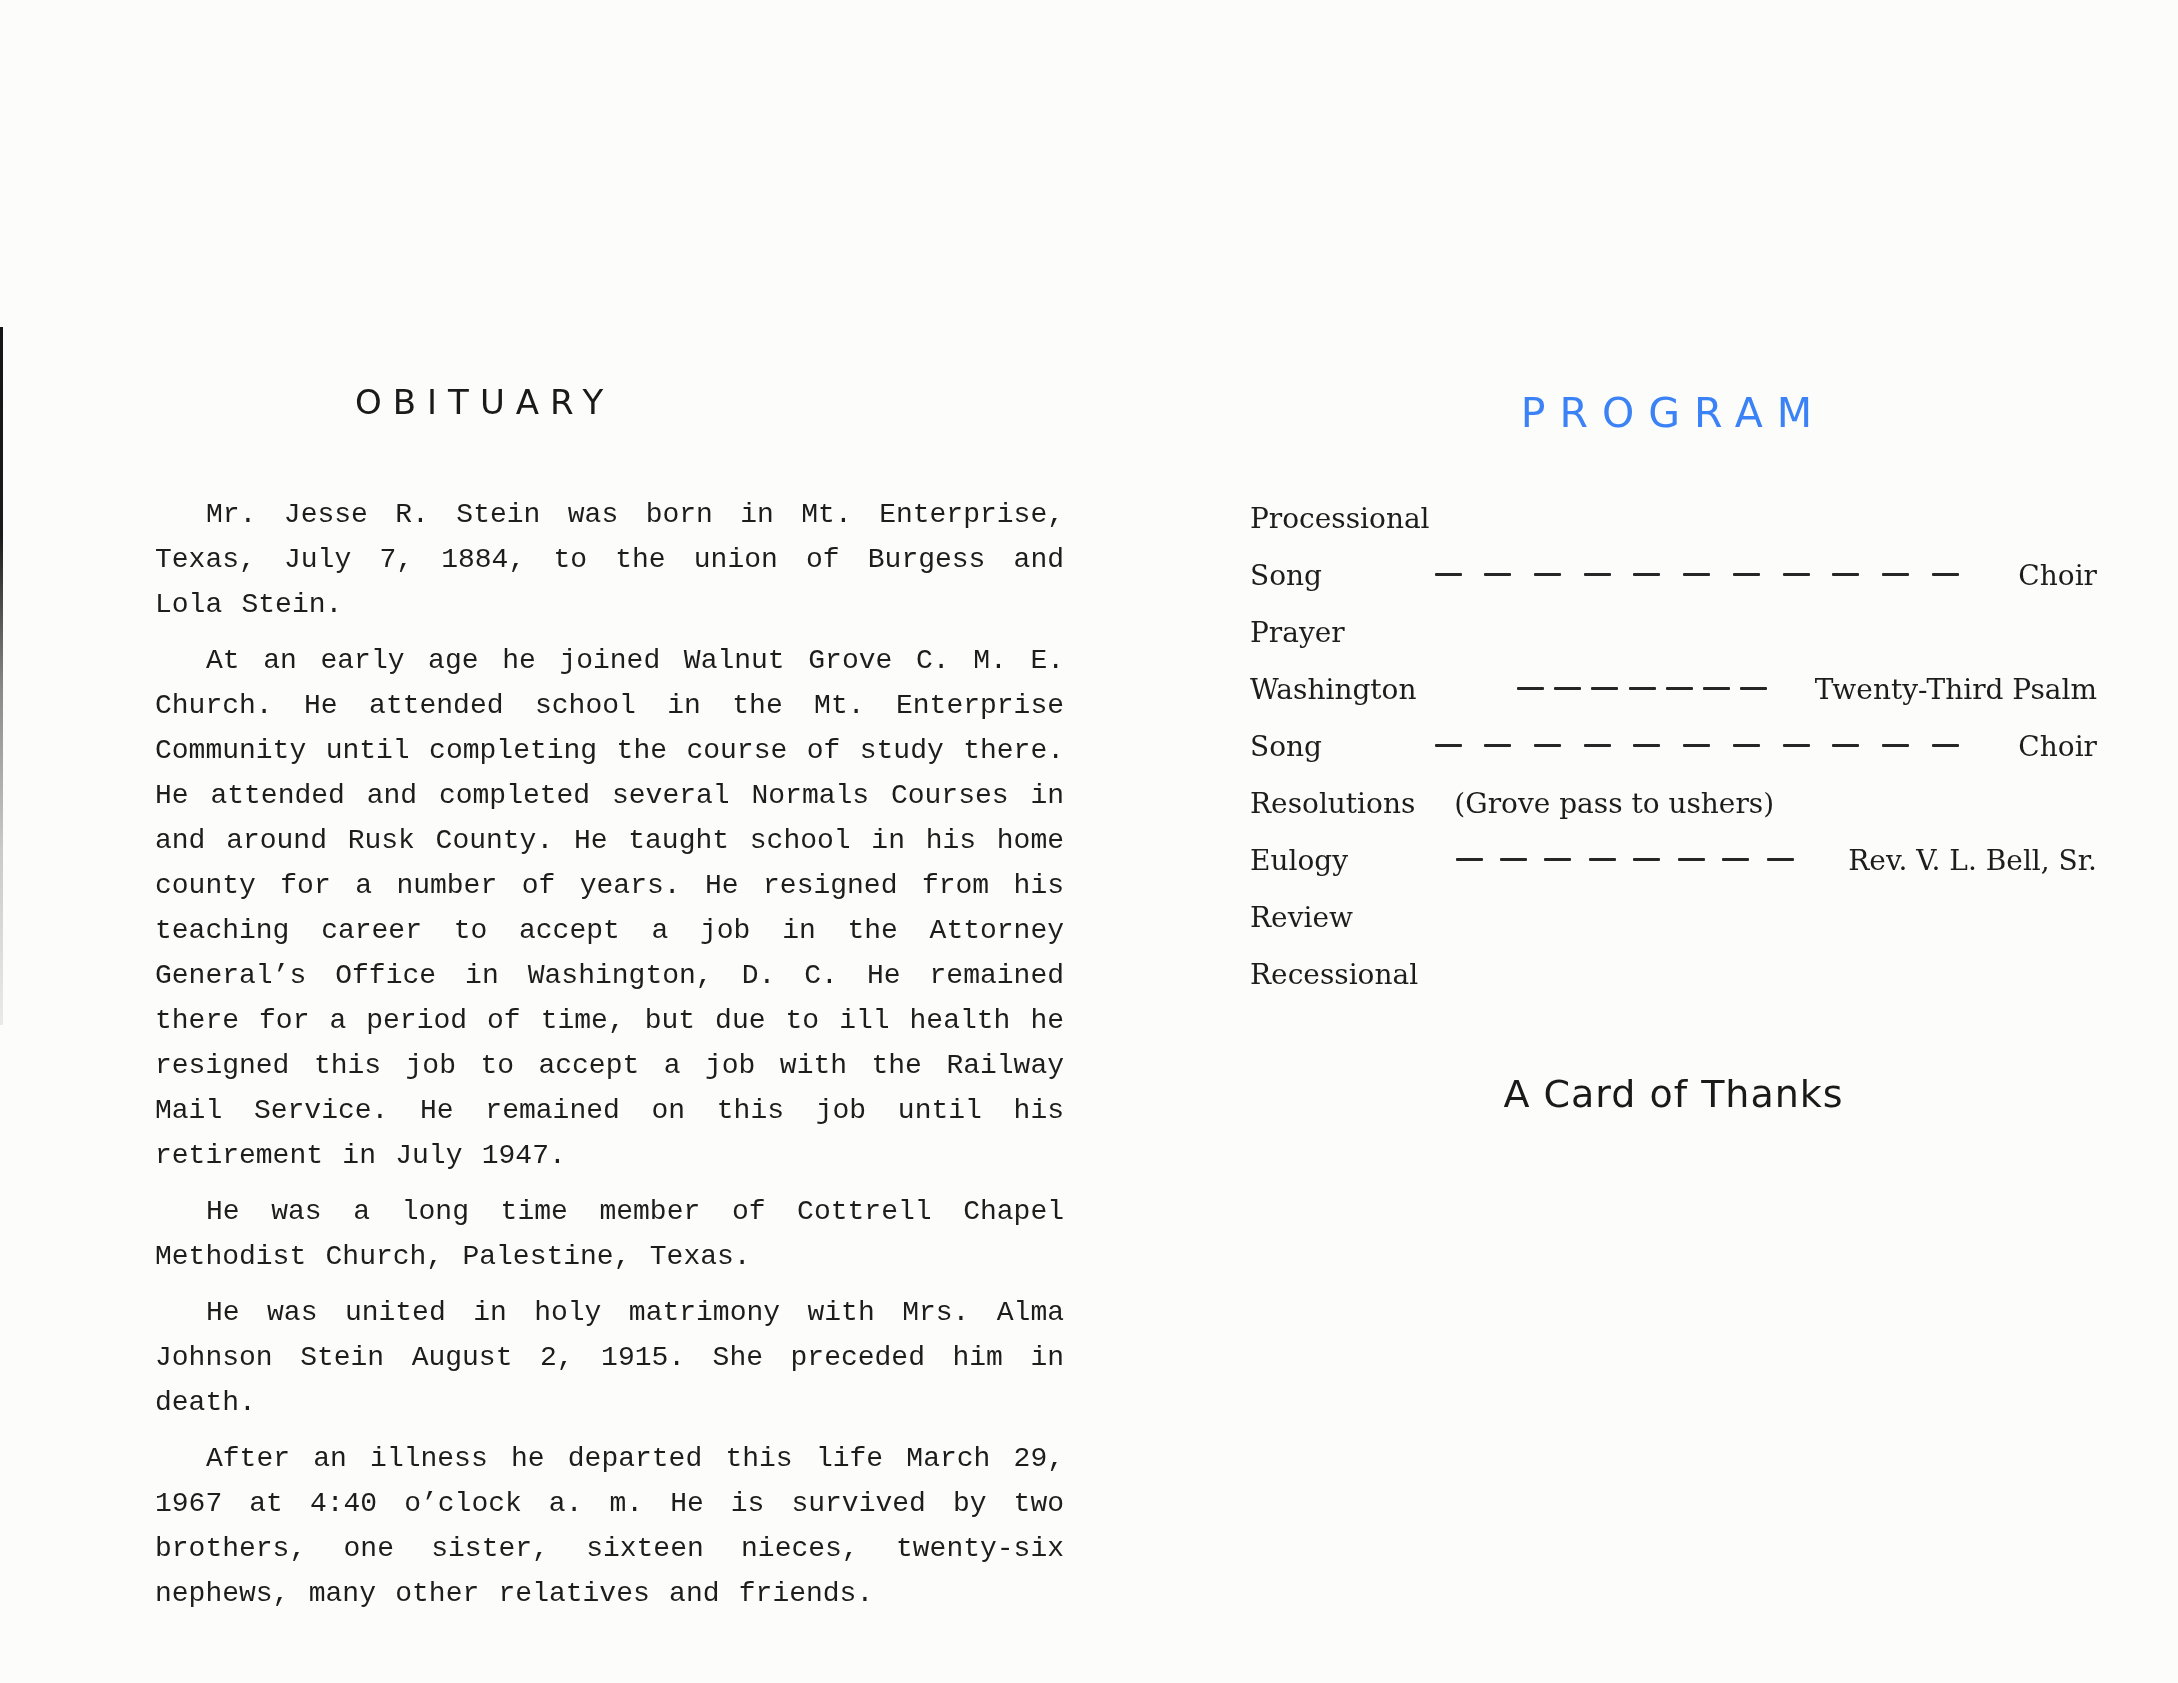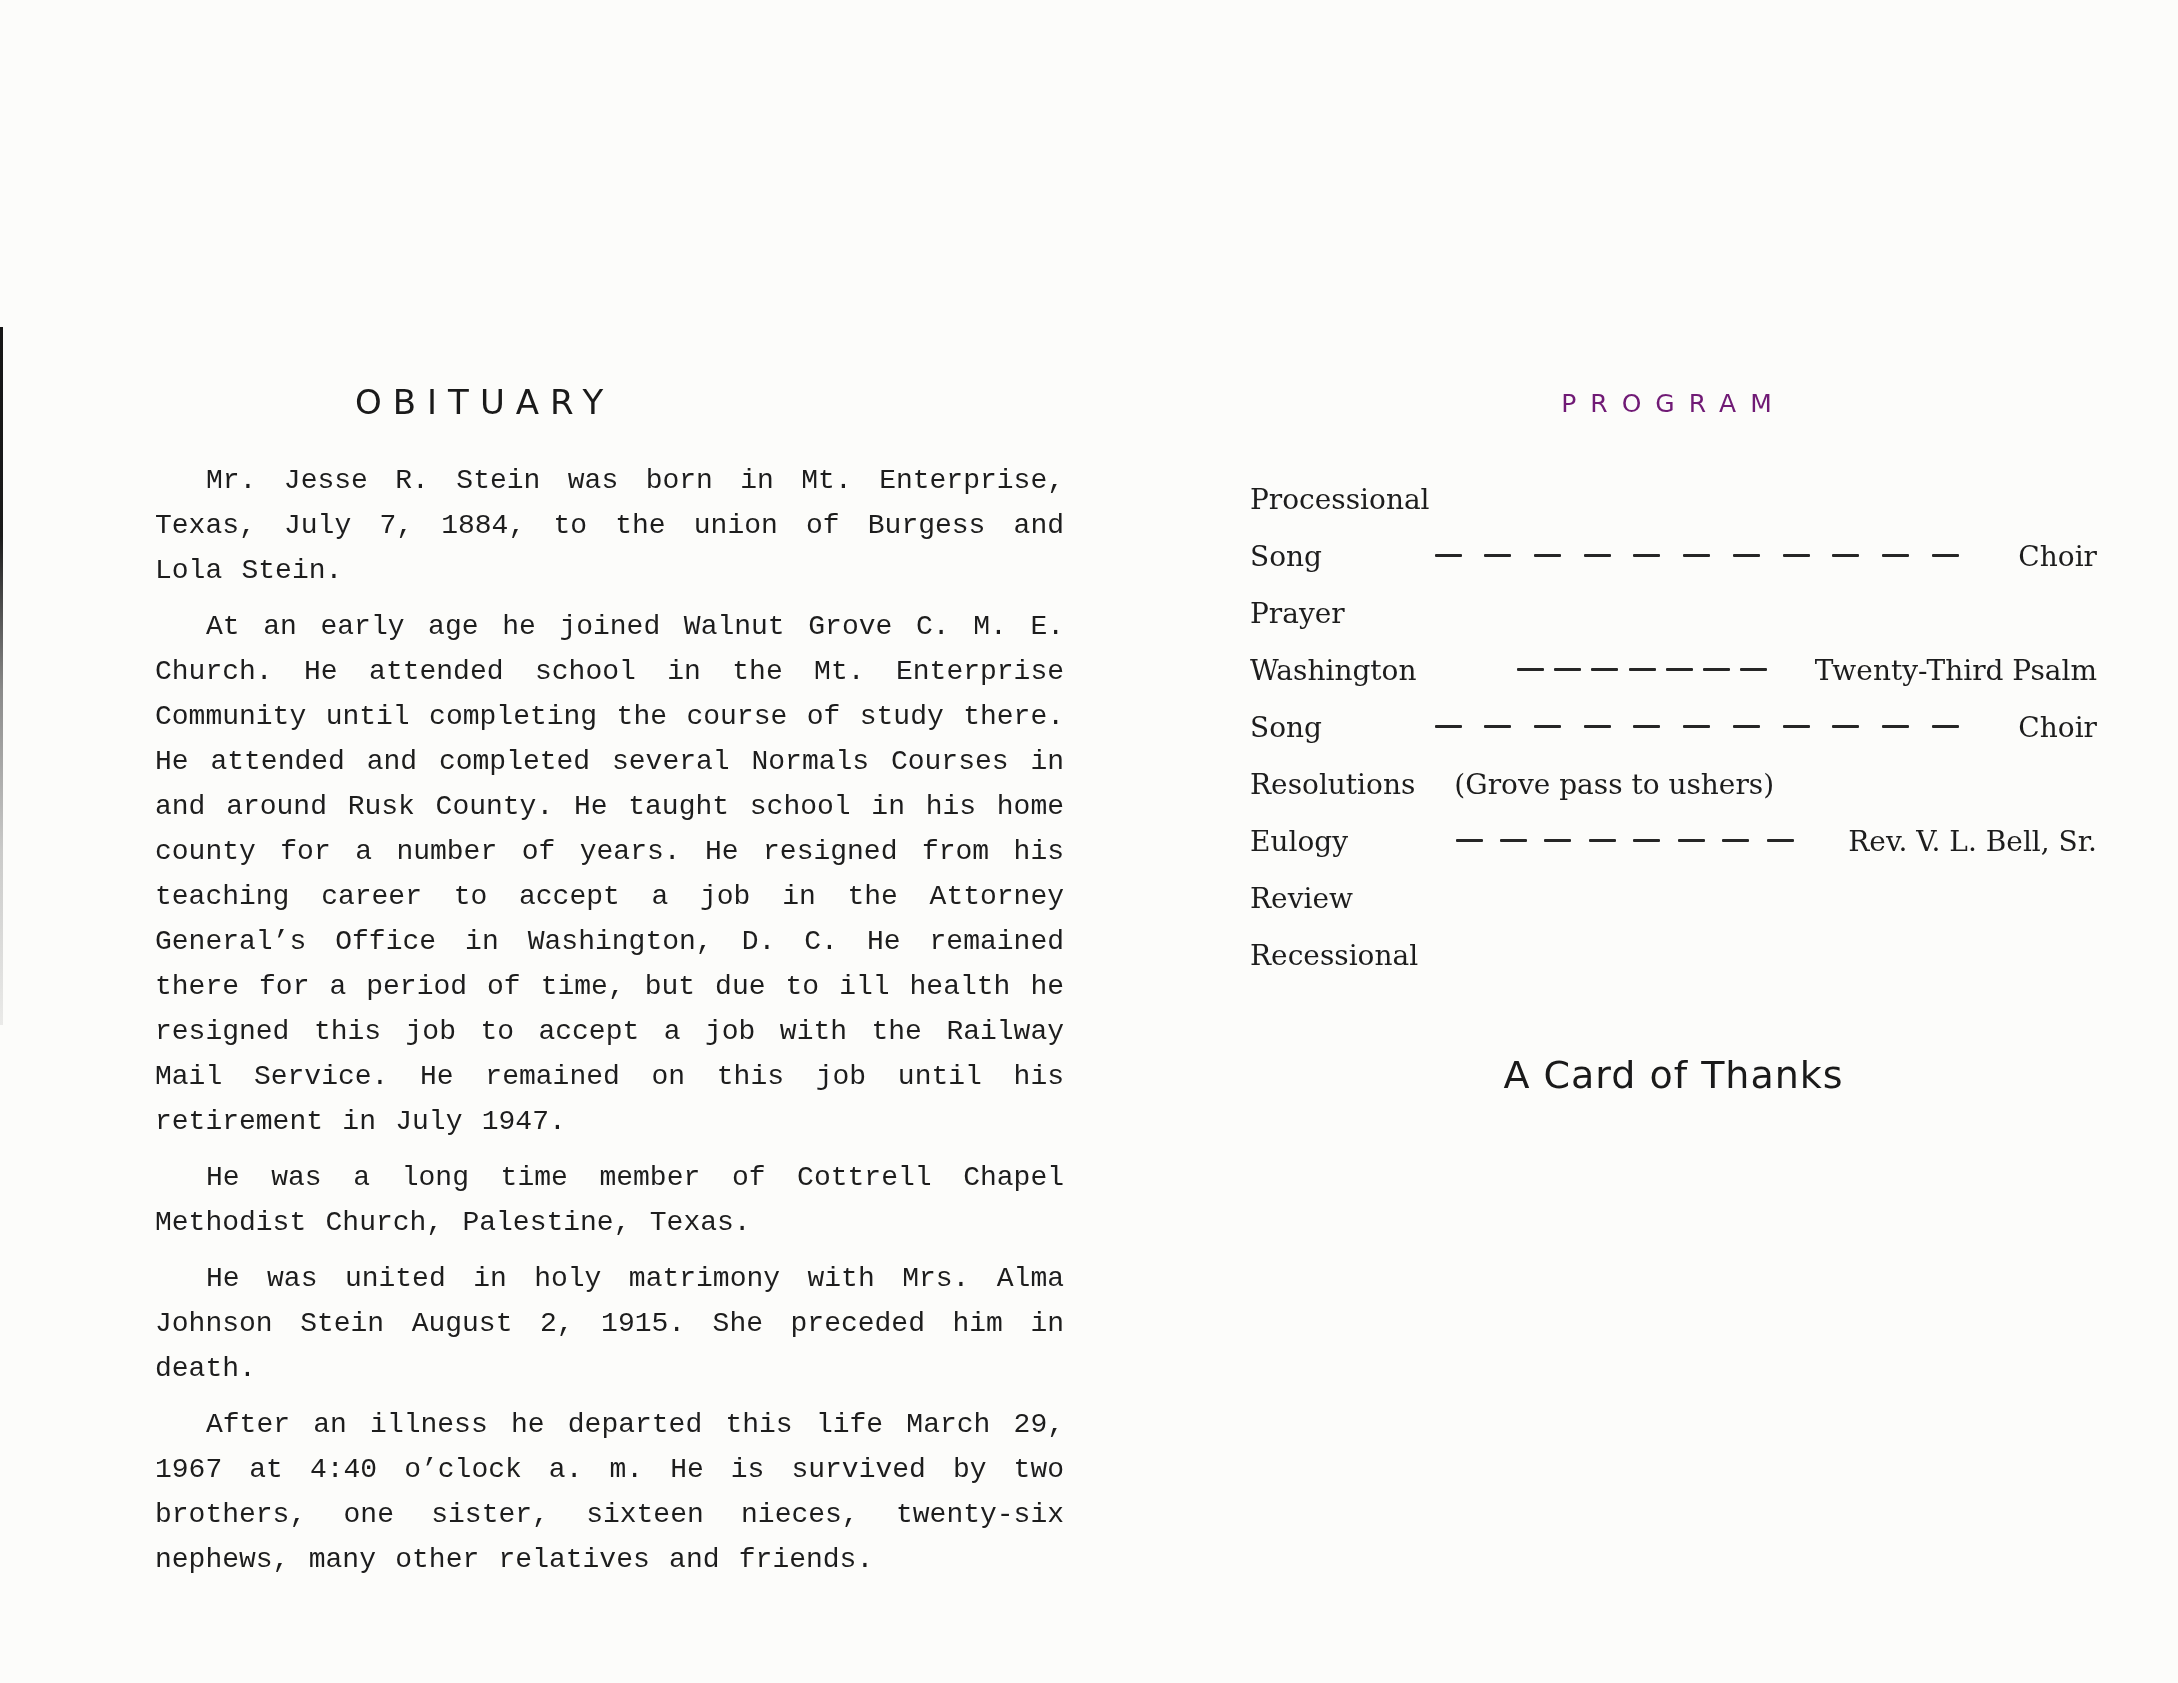--- a/index.html
+++ b/index.html
@@ -25,45 +25,45 @@
 
   
   .obituary-col {
     position: absolute; left: 155px; top: 382px; width: 909px;
   }
   .obituary-title {
     font-family: "DejaVu Sans", sans-serif;
     font-weight: 500;
     font-size: 34px;
     letter-spacing: 11px;
-    margin: 0 0 36px 200px;
+    margin: 0 0 70px 200px;
     color: #1a1a1a;
   }
   .obituary-body p {
     margin: 0 0 11px 0;
     font-size: 28px;
     line-height: 45px;
     text-align: justify;
     text-indent: 51px;
     word-spacing: 2.5px;
     font-family: Liberation Mono, monospace;
   }
 
   
   .program-col {
     position: absolute; left: 1250px; top: 389px; width: 847px;
   }
   .program-title {
     font-family: "DejaVu Sans", sans-serif;
     font-weight: 500;
-    font-size: 25px;
+    font-size: 41px;
     letter-spacing: 14px;
     text-align: center;
     margin: 0;
-    color: #701a75;
+    color: #3b82f6;
   }
   .program-list { margin-top: 65px; }
   .program-row {
     display: flex;
     align-items: flex-start;
     height: 57px;
     font-size: 28px;
     line-height: 34px;
     gap: 11px;
   }

